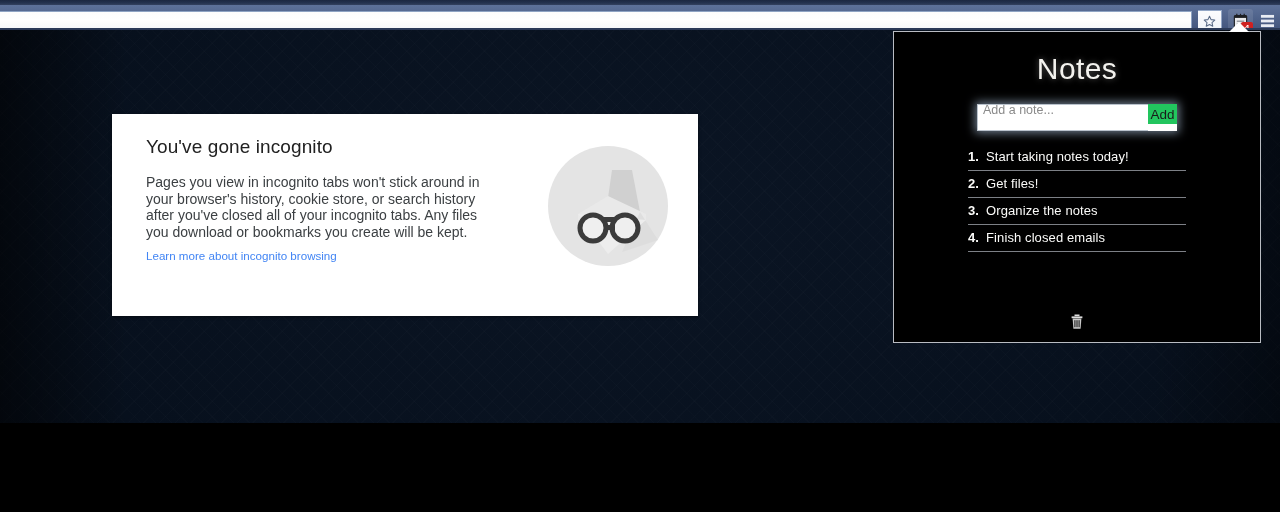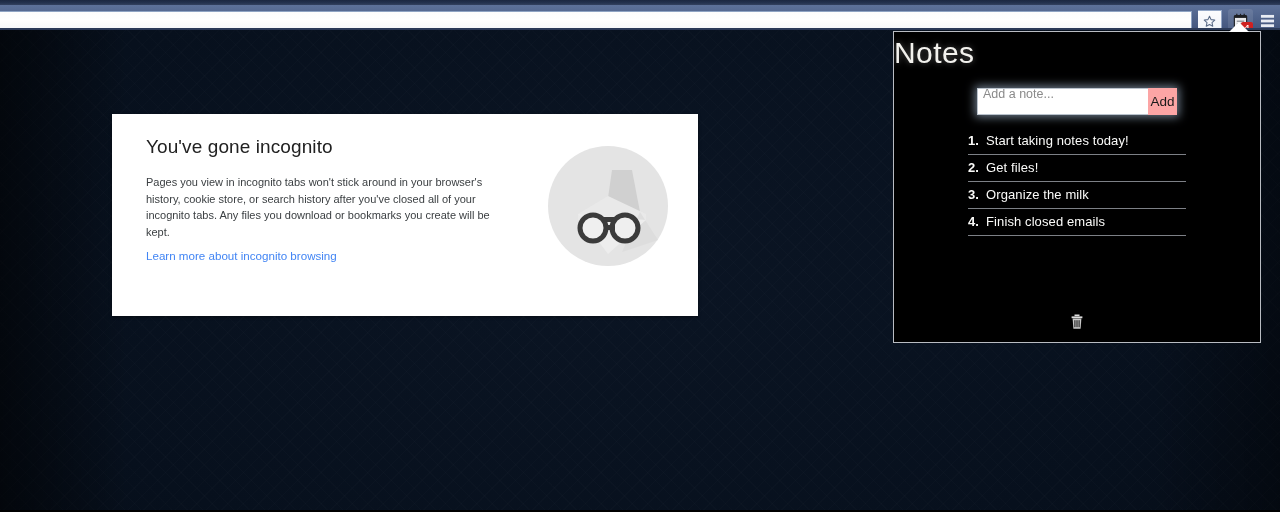--- a/index.html
+++ b/index.html
@@ -118,21 +118,21 @@
     width: 1280px;
     height: 2px;
     background: #2b3a58;
   }
 
   
   #page-viewport {
     position: absolute;
     top: 30px; left: 0;
     width: 1280px;
-    height: 480px;
+    height: 393px;
     background:
       radial-gradient(ellipse 1100px 620px at 48% 46%, #0b1524 0%, #07101d 55%, #040a13 100%);
     overflow: hidden;
   }
   #page-texture {
     position: absolute;
     inset: 0;
     background-image:
       repeating-linear-gradient(45deg,  rgba(255,255,255,0.012) 0 1px, transparent 1px 11px),
       repeating-linear-gradient(-45deg, rgba(255,255,255,0.012) 0 1px, transparent 1px 11px);
@@ -158,21 +158,21 @@
     padding: 22px 30px 0 34px;
   }
   #incognito-title {
     font-size: 19px;
     font-weight: 400;
     color: #212121;
     letter-spacing: 0.1px;
     margin-bottom: 16px;
   }
   .card-copy {
-    font-size: 11px;
+    font-size: 14px;
     line-height: 16.5px;
     color: #3c4043;
     max-width: 352px;
   }
   #card-learn-more {
     display: inline-block;
     font-size: 11.6px;
     line-height: 16.5px;
     color: #4285f4;
     text-decoration: none;
@@ -210,22 +210,22 @@
     left: 893px;
     top: 31px;
     width: 368px;
     height: 312px;
     background: #000000;
     border: 1px solid #b9bcc2;
     z-index: 20;
     overflow: hidden;
   }
   #notes-heading {
-    margin-top: 4px;
-    text-align: left;
+    margin-top: 20px;
+    text-align: center;
     color: #f3f2ee;
     font-size: 30px;
     font-weight: 400;
     letter-spacing: 0.4px;
     text-shadow: 0 0 6px rgba(255,255,255,0.35);
   }
   #note-entry-row {
     margin: 18px auto 0 auto;
     width: 200px;
     height: 27px;
@@ -241,23 +241,23 @@
     background: #ffffff;
     font-family: "Liberation Sans", sans-serif;
     font-size: 12.5px;
     color: #333333;
     padding: 0 4px 16px 5px;
     height: 27px;
   }
   #note-input::placeholder { color: #8a8a8a; }
   #add-note-button {
     width: 48px;
-    height: 27px;
+    height: 20px;
     border: none;
-    background: #fca5a5;
+    background: #22c55e;
     font-family: "Liberation Sans", sans-serif;
     font-size: 13.5px;
     color: #1a1a1a;
     cursor: pointer;
   }
 
   #notes-list {
     margin: 13px auto 0 auto;
     width: 218px;
     list-style: none;
@@ -369,21 +369,21 @@
       <li class="note-item">
         <span class="note-index">1.</span>
         <span class="note-text">Start taking notes today!</span>
       </li>
       <li class="note-item">
         <span class="note-index">2.</span>
         <span class="note-text">Get files!</span>
       </li>
       <li class="note-item">
         <span class="note-index">3.</span>
-        <span class="note-text">Organize the milk</span>
+        <span class="note-text">Organize the notes</span>
       </li>
       <li class="note-item">
         <span class="note-index">4.</span>
         <span class="note-text">Finish closed emails</span>
       </li>
     </ul>
 
     <div id="delete-all-button">
       <svg width="14" height="16" viewBox="0 0 14 16" aria-hidden="true">
         <rect x="4.5" y="0.5" width="5" height="1.6" fill="#dcdcdc"></rect>

